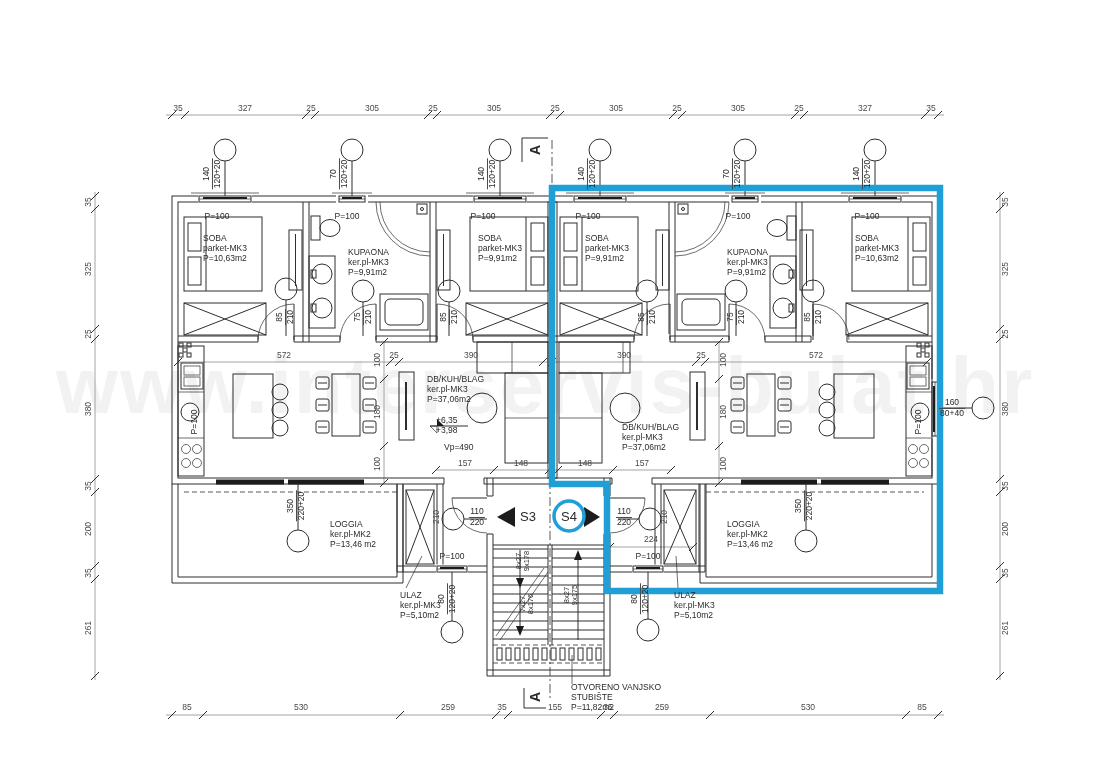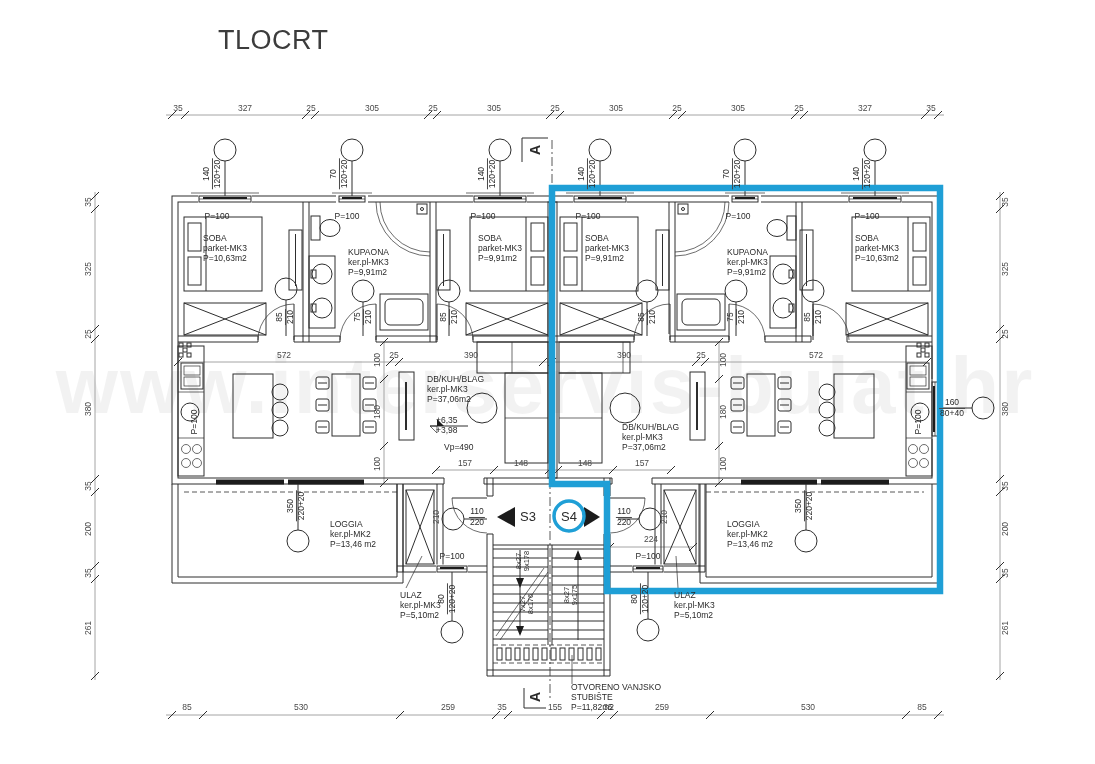--- a/index.html
+++ b/index.html
@@ -953,16 +953,15 @@
       </div>
       <div class="lbl big" style="left: 536px; top: 150px; font-size: 14px; transform: translate(-50%, -50%) rotate(-90deg);">
         <div>A</div>
       </div>
       <div class="lbl big" style="left: 536px; top: 697px; font-size: 14px; transform: translate(-50%, -50%) rotate(-90deg);">
         <div>A</div>
       </div>
     </div>
 
   <div id="title">
-    <span>TLOCRT</span>
   </div>
 
 </div>
 
 </body></html>

